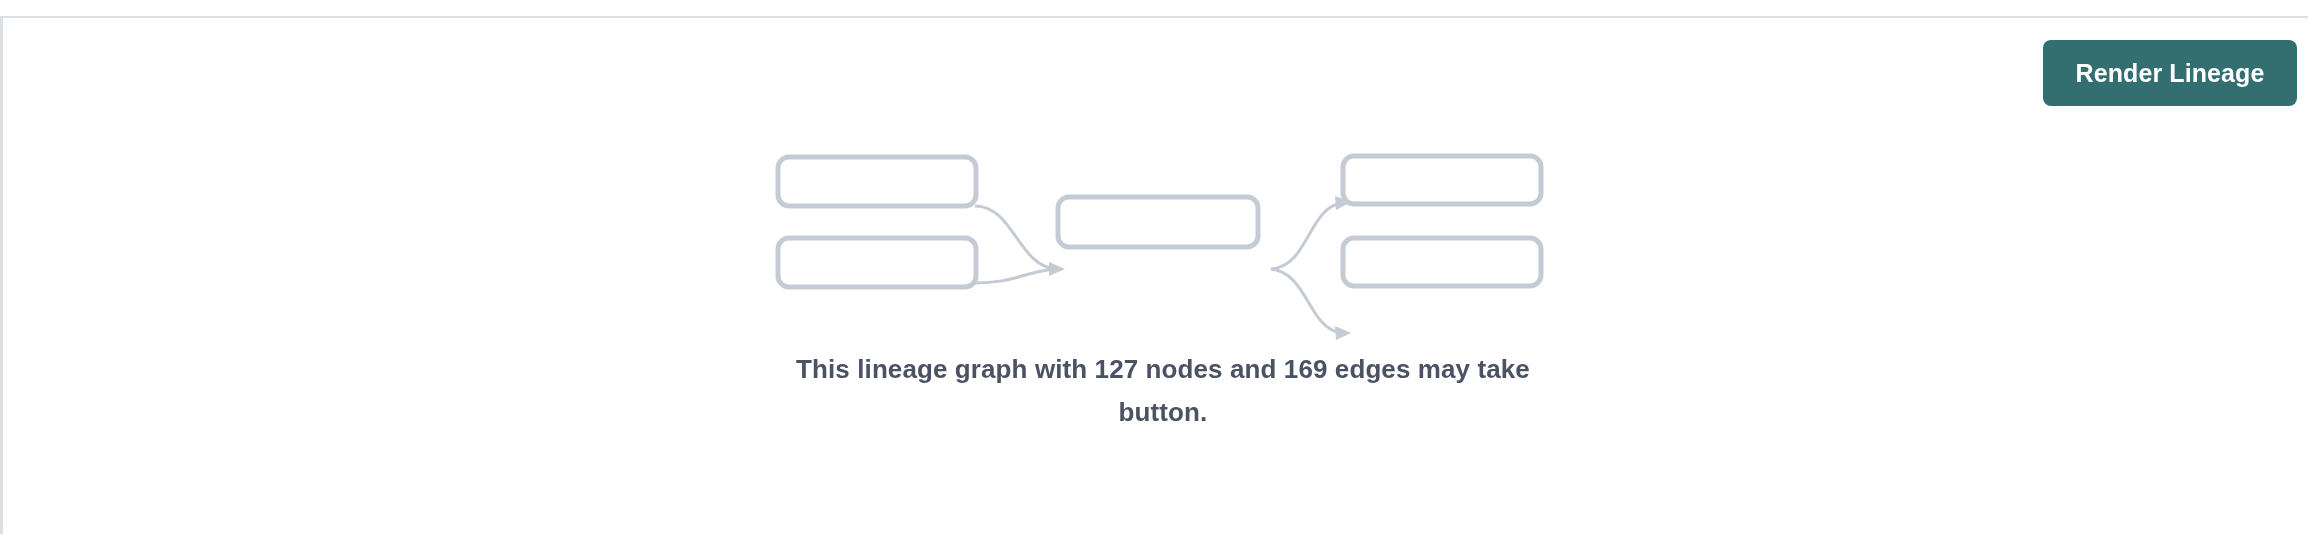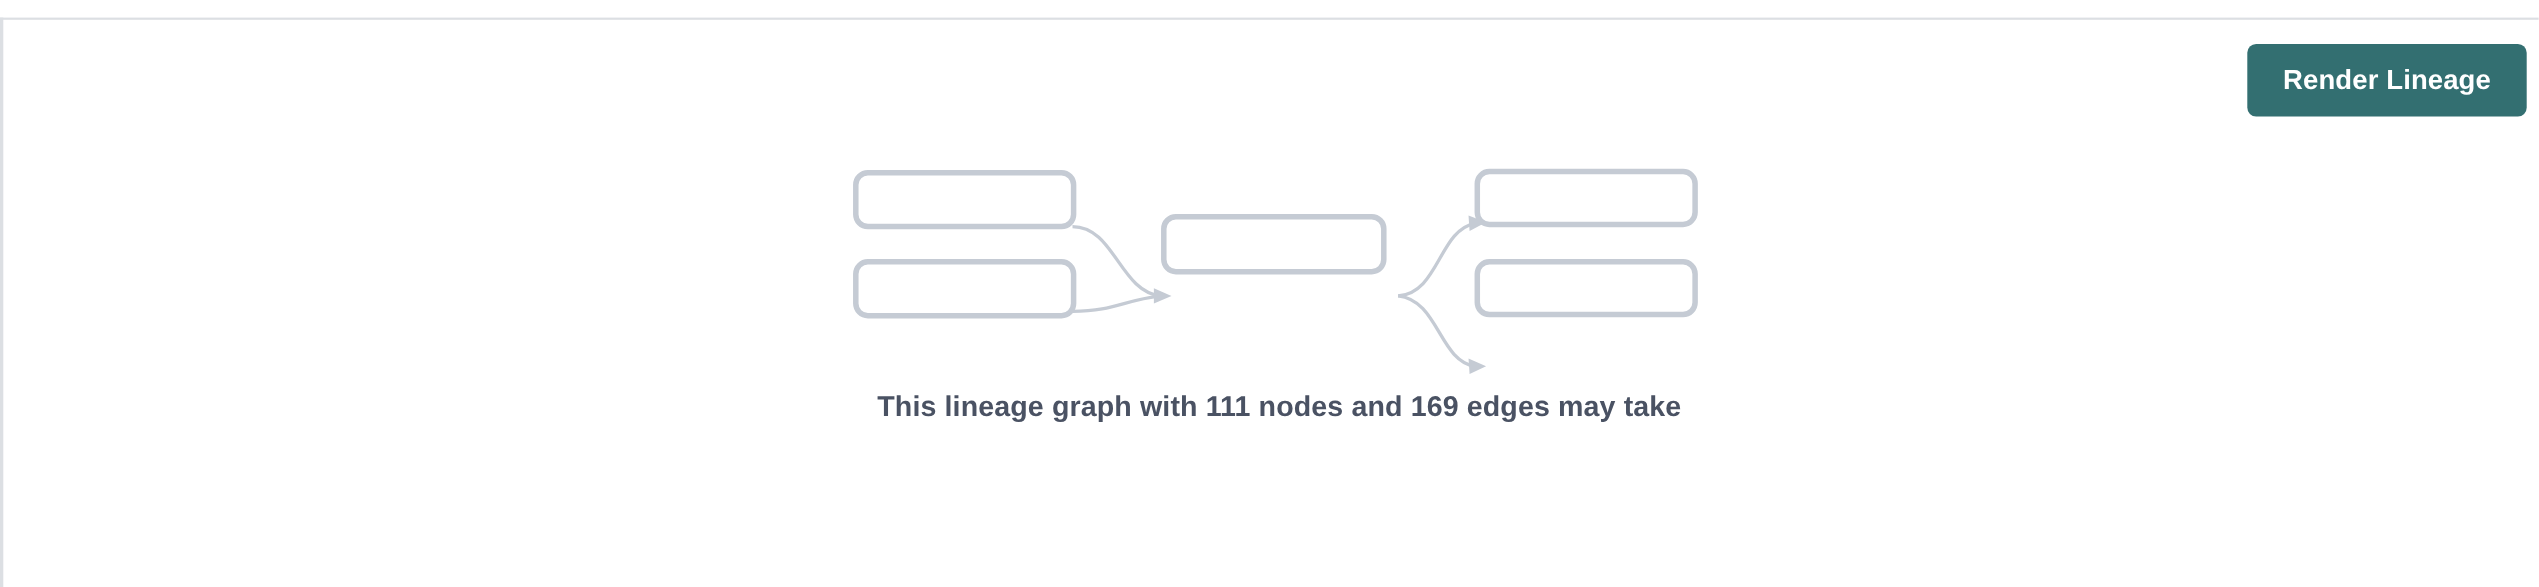--- a/index.html
+++ b/index.html
@@ -116,16 +116,17 @@
         <rect class="node-box" x="15" y="14" width="198" height="49" rx="11" ry="11"></rect>
         <rect class="node-box" x="15" y="95" width="198" height="49" rx="11" ry="11"></rect>
         <rect class="node-box" x="295" y="54" width="200" height="50" rx="11" ry="11"></rect>
         <rect class="node-box" x="580" y="13" width="198" height="48" rx="11" ry="11"></rect>
         <rect class="node-box" x="580" y="95" width="198" height="48" rx="11" ry="11"></rect>
       </g>
     </svg>
   </div>
 
   <div class="message">
-    <span class="line">This lineage graph with 111 nodes and 169 edges may take</span>
+    <span class="line">This lineage graph with 127 nodes and 169 edges may take</span>
+    <span class="line">button.</span>
   </div>
 
 </div>
 
 </body></html>

